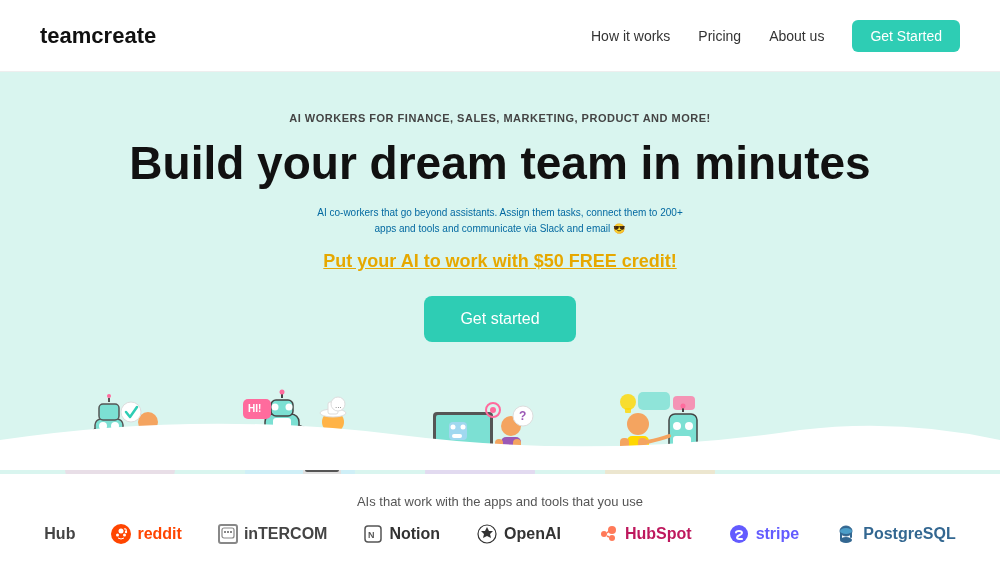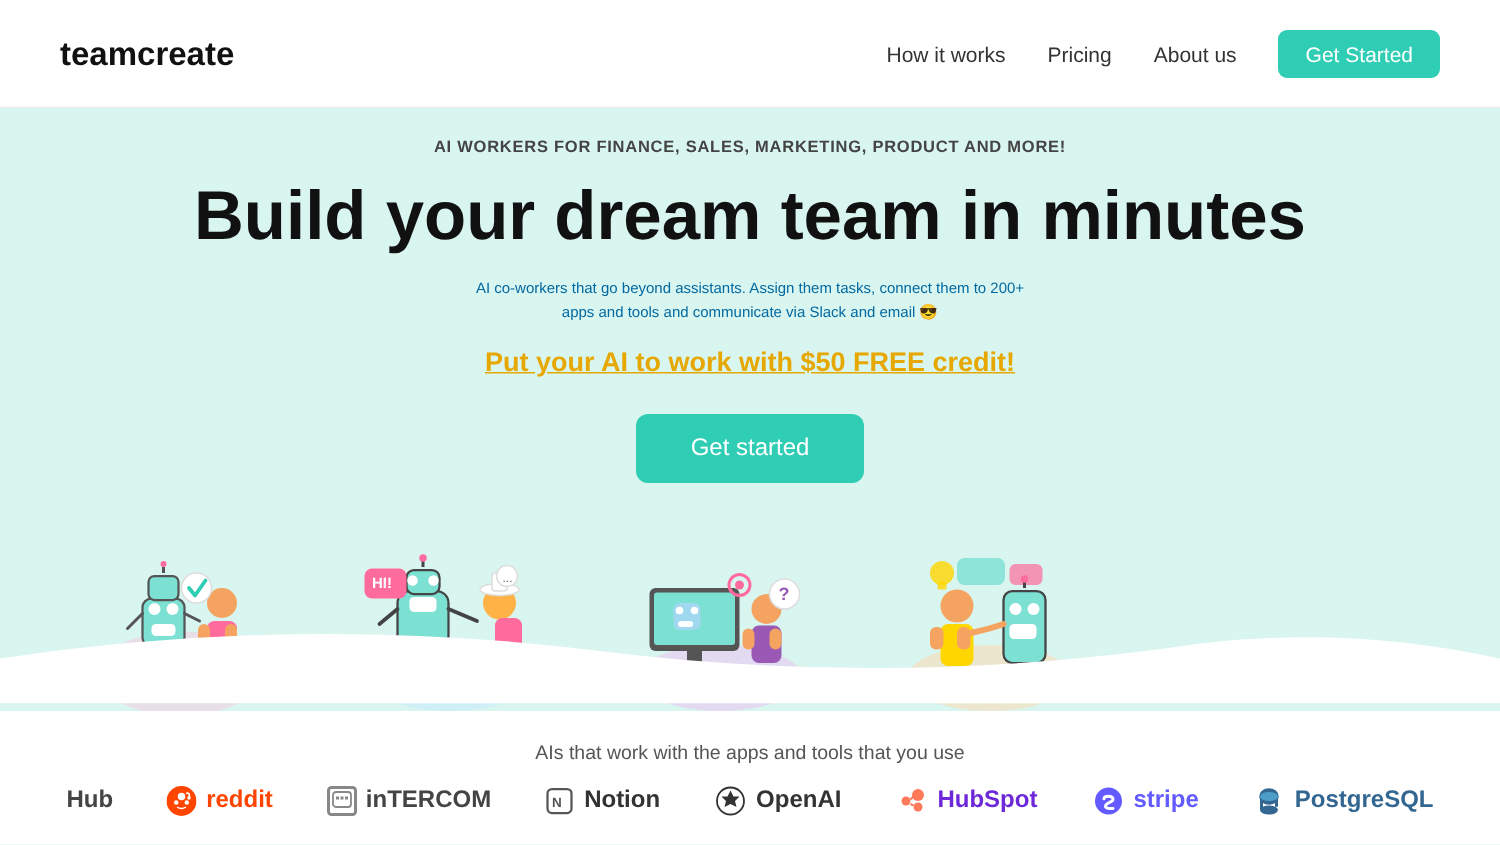--- a/index.html
+++ b/index.html
@@ -16,21 +16,21 @@
     .nav-links { display: flex; align-items: center; gap: 28px; }
     .nav-links a { font-size: 14px; color: #333; text-decoration: none; cursor: pointer; }
     .btn-get-started {
       background: #2ecdb4; color: #fff; border: none; border-radius: 6px;
       padding: 8px 18px; font-size: 14px; font-weight: 500; cursor: pointer;
     }
 
     
     .hero {
       background: #d9f5ef; text-align: center;
-      padding: 20px 40px 0;
+      padding: 40px 40px 0;
       position: relative; overflow: hidden;
       height: 402px;
     }
     .hero-badge {
       font-size: 11px; font-weight: 700; color: #444; letter-spacing: 0.5px;
       margin-bottom: 14px; text-transform: uppercase;
     }
     .hero-title {
       font-size: 46px; font-weight: 800; color: #111; line-height: 1.1;
       margin-bottom: 16px;
@@ -79,21 +79,21 @@
     }
     .logo-item {
       display: flex; align-items: center; gap: 6px;
       font-size: 16px; font-weight: 600; color: #444;
       white-space: nowrap;
     }
     .logo-reddit { color: #ff4500; }
     .logo-intercom { color: #444; align-items: center; }
     .logo-notion { color: #333; }
     .logo-openai { color: #333; }
-    .logo-hubspot { color: #6d28d9; font-weight: 700; }
+    .logo-hubspot { color: #be185d; font-weight: 700; }
     .logo-stripe { color: #635bff; }
     .logo-postgres { color: #336791; }
     .logo-hub { color: #444; font-weight: 700; }
 
     
     .icon-box {
       width: 20px; height: 20px; border: 2px solid #888; border-radius: 3px;
       display: flex; align-items: center; justify-content: center;
       font-size: 10px; font-weight: 700; color: #888;
     }

